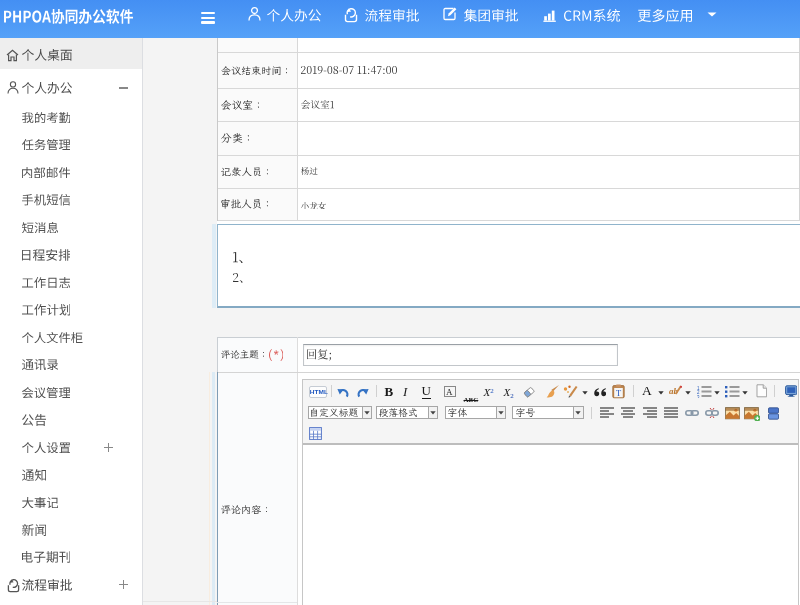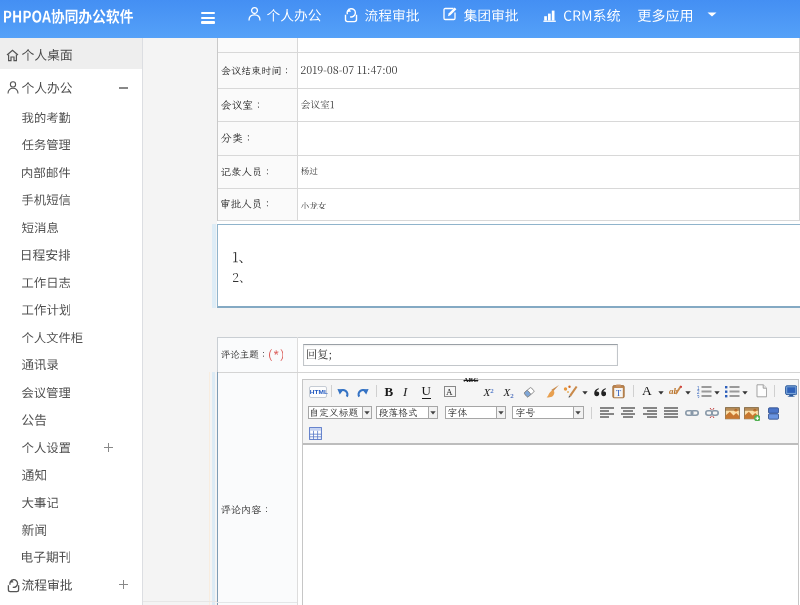--- a/index.html
+++ b/index.html
@@ -218,21 +218,21 @@
     <svg style="position:absolute;left:356.5px;top:387px" width="12" height="12" viewBox="0 0 12 12">
       <path d="M9.2 4.6 C7.8 2.9 5.2 2.6 3.4 3.9 C1.6 5.2 1.1 7.7 2.2 9.6" fill="none" stroke="#3573c4" stroke-width="2.2"></path>
       <path d="M11.6 2 L5.4 2.6 L9.2 7.4 Z" fill="#3573c4"></path>
     </svg>
     <div style="position:absolute;left:375.5px;top:385px;width:1px;height:12px;background:#d0d0d0"></div>
     <div style="position:absolute;left:384.5px;top:384px;font:bold 13px 'Liberation Serif',serif;color:#1a1a1a">B</div>
     <div style="position:absolute;left:403px;top:384px;font:italic 13px 'Liberation Serif',serif;color:#1a1a1a">I</div>
     <div style="position:absolute;left:421.5px;top:384px;font:13px 'Liberation Serif',serif;color:#1a1a1a;border-bottom:1px solid #1a1a1a;line-height:14px">U</div>
     <div style="position:absolute;left:444px;top:385.5px;width:11.5px;height:11.5px;border:1px solid #888"></div>
     <div style="position:absolute;left:446px;top:386.5px;font:9px 'Liberation Serif',serif;color:#1a1a1a">A</div>
-    <div style="position:absolute;left:463.5px;top:376px;font:bold 7px 'Liberation Serif',serif;color:#1a1a1a;text-decoration:line-through">ABC</div>
+    <div style="position:absolute;left:463.5px;top:396px;font:bold 7px 'Liberation Serif',serif;color:#1a1a1a;text-decoration:line-through">ABC</div>
     <div style="position:absolute;left:483.5px;top:385.5px;font:italic 11px 'Liberation Serif',serif;color:#1a1a1a">X<span style="font-size:7px;font-style:normal;vertical-align:3px;color:#2255bb">2</span></div>
     <div style="position:absolute;left:503.5px;top:385.5px;font:italic 11px 'Liberation Serif',serif;color:#1a1a1a">X<span style="font-size:7px;font-style:normal;vertical-align:-2px;color:#1a46aa">2</span></div>
     <svg style="position:absolute;left:523px;top:385.5px" width="12" height="12" viewBox="0 0 12 12">
       <g transform="rotate(-40 6 6)">
         <rect x="1.5" y="3.5" width="9" height="5.6" rx="1" fill="#fff" stroke="#8a8a8a" stroke-width="0.9"></rect>
         <rect x="1.5" y="3.5" width="4.5" height="5.6" rx="1" fill="#7fa7d8" stroke="#8a8a8a" stroke-width="0.9"></rect>
       </g>
     </svg>
     <svg style="position:absolute;left:546px;top:384px" width="14" height="14" viewBox="0 0 14 14">
       <path d="M13 1 L7 7.5 L5.2 5.9 Z" fill="#c98a4b"></path>

